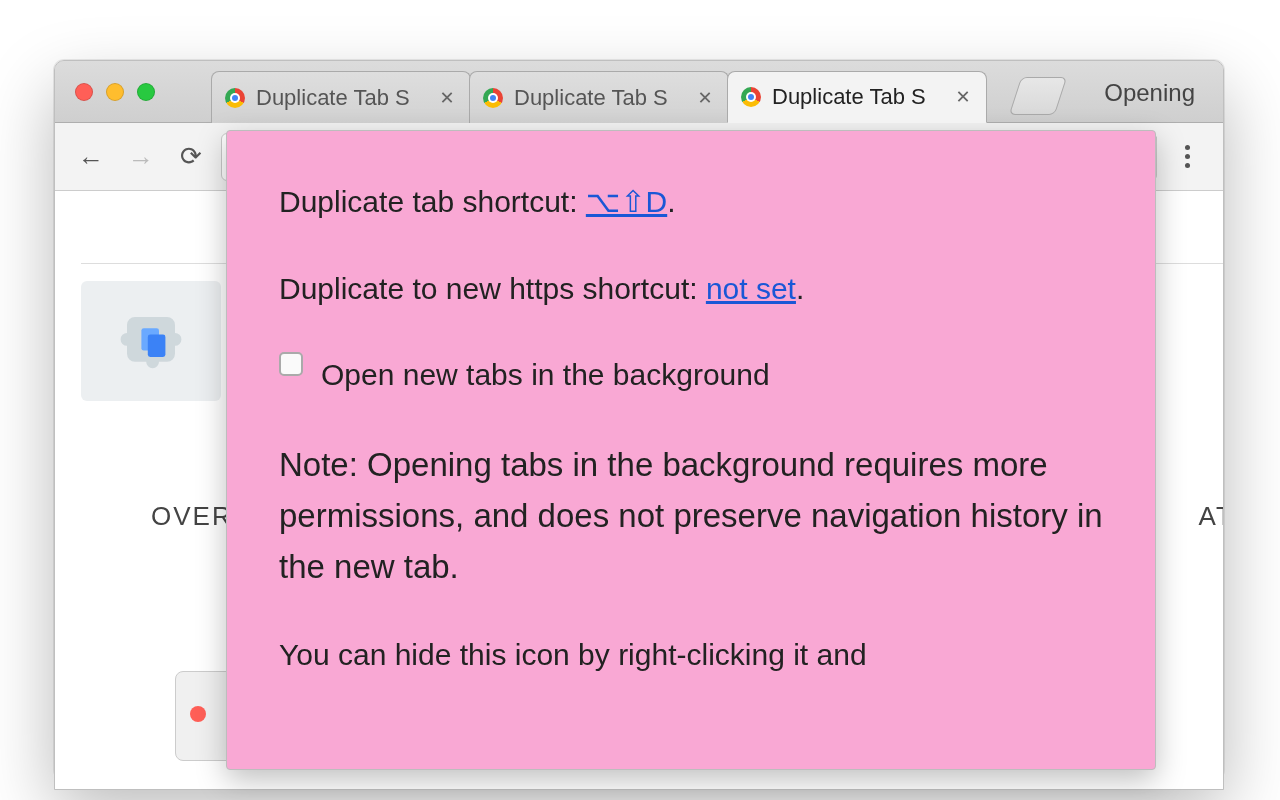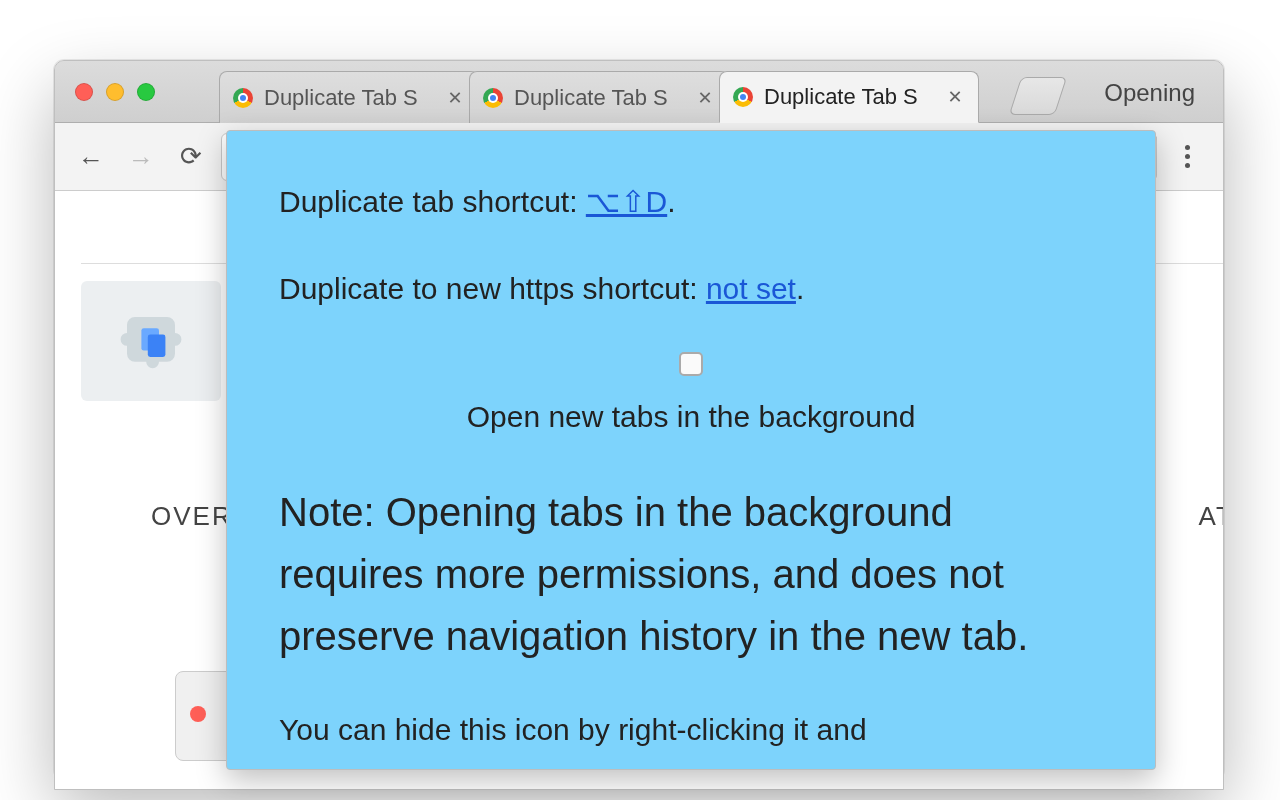--- a/index.html
+++ b/index.html
@@ -19,21 +19,21 @@
 
   
   .tab-strip {
     position: relative; height: 62px; background: linear-gradient(#dcdcdc, #cfcfcf);
     border-bottom: 1px solid #aeaeae;
   }
   .traffic { position: absolute; left: 20px; top: 22px; display: flex; gap: 13px; }
   .tl { width: 18px; height: 18px; border-radius: 50%; border: 1px solid rgba(0,0,0,0.15); }
   .tl.red { background:#ff5f57; } .tl.yellow{ background:#ffbd2e; } .tl.green{ background:#28c940; }
 
-  .tabs { position:absolute; left:164px; top:10px; display:flex; gap:8px; }
+  .tabs { position:absolute; left:156px; top:10px; display:flex; gap:16px; }
   .tab {
     position: relative; height: 52px; min-width: 260px; padding: 0 42px 0 44px;
     display:flex; align-items:center; font-size:22px; color:#555;
     background: linear-gradient(#dedede,#d2d2d2);
     border:1px solid #aaa; border-bottom:none; border-radius: 8px 8px 0 0;
     margin-right:-18px;
   }
   .tab.active { background:#f3f3f3; color:#222; z-index:3; border-bottom:1px solid #f3f3f3; }
   .tab .fav { position:absolute; left:12px; width:22px; height:22px; display:flex; align-items:center; justify-content:center; font-size:18px; }
   .tab .close { position:absolute; right:12px; width:22px; height:22px; display:flex; align-items:center; justify-content:center; color:#666; font-size:18px; }
@@ -65,30 +65,30 @@
   .puzzle { position:absolute; left:26px; top:90px; width:140px; height:120px; background:#eceff1; border-radius:6px; display:flex; align-items:center; justify-content:center; }
   .puzzle svg { width:80px; height:80px; }
   .ov-label { position:absolute; left:96px; top:310px; font-size:26px; letter-spacing:2px; color:#444; }
   .at-label { position:absolute; right:-20px; top:310px; font-size:26px; letter-spacing:2px; color:#444; }
   .mini-window { position:absolute; left:120px; top:480px; width:200px; height:90px; background:#f0f0f0; border:1px solid #ccc; border-radius:8px; }
   .mini-red { position:absolute; left:14px; top:34px; width:16px; height:16px; background:#ff5f57; border-radius:50%; }
 
   
   .popup {
     position:absolute; left:226px; top:130px; width:930px; height:640px;
-    background:#7dd3fc; border:1px solid #bdbdbd; border-radius:4px;
+    background:#f9a8d4; border:1px solid #bdbdbd; border-radius:4px;
     box-shadow: 0 10px 30px rgba(0,0,0,0.25);
     padding: 48px 52px; font-size:30px; color:#222; line-height:1.55;
     overflow:hidden;
   }
   .popup p { margin-bottom: 40px; }
   .popup a { color:#1a57d6; text-decoration: underline; }
-  .cbrow { display:flex; align-items:center; gap:18px; margin-bottom:40px;flex-direction:column; }
+  .cbrow { display:flex; gap:18px; margin-bottom:40px; }
   .cb { width:24px; height:24px; border:2px solid #aaa; border-radius:5px; background:#fafafa; }
-  .note { font-size:40px; }
+  .note { font-size:33px; }
 
   
   .chrome-icon { width:20px; height:20px; border-radius:50%; background: conic-gradient(#ea4335 0 120deg,#fbbc05 120deg 240deg,#34a853 240deg 360deg); position:relative; }
   .chrome-icon::after{ content:""; position:absolute; inset:5px; border-radius:50%; background:#fff; }
   .chrome-icon::before{ content:""; position:absolute; inset:7px; border-radius:50%; background:#4285f4; z-index:1; }
 
   .dup-icon { width:22px; height:22px; position:relative; }
   .dup-icon .a,.dup-icon .b{ position:absolute; width:16px; height:18px; border:2px solid #2b7de9; background:#cfe3ff; border-radius:2px; }
   .dup-icon .a{ left:0; top:0; } .dup-icon .b{ left:6px; top:4px; }
 </style>

